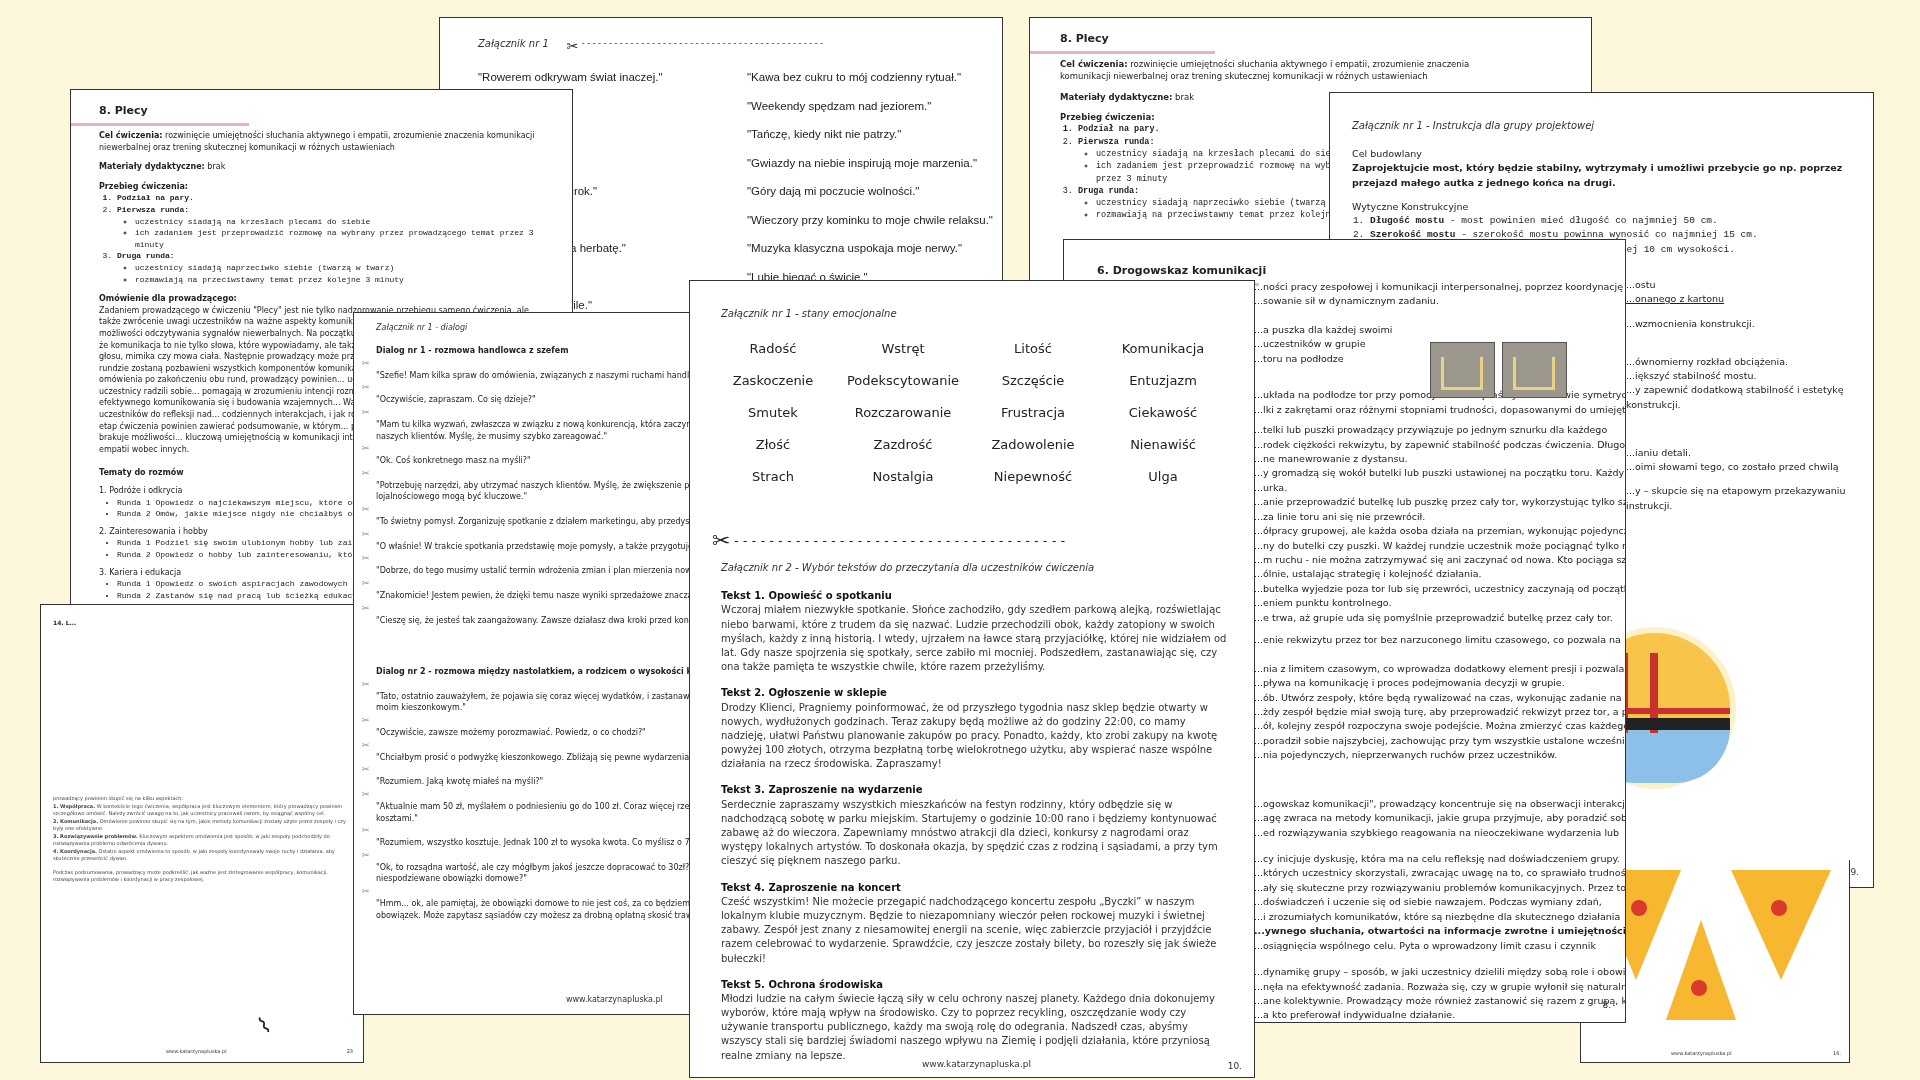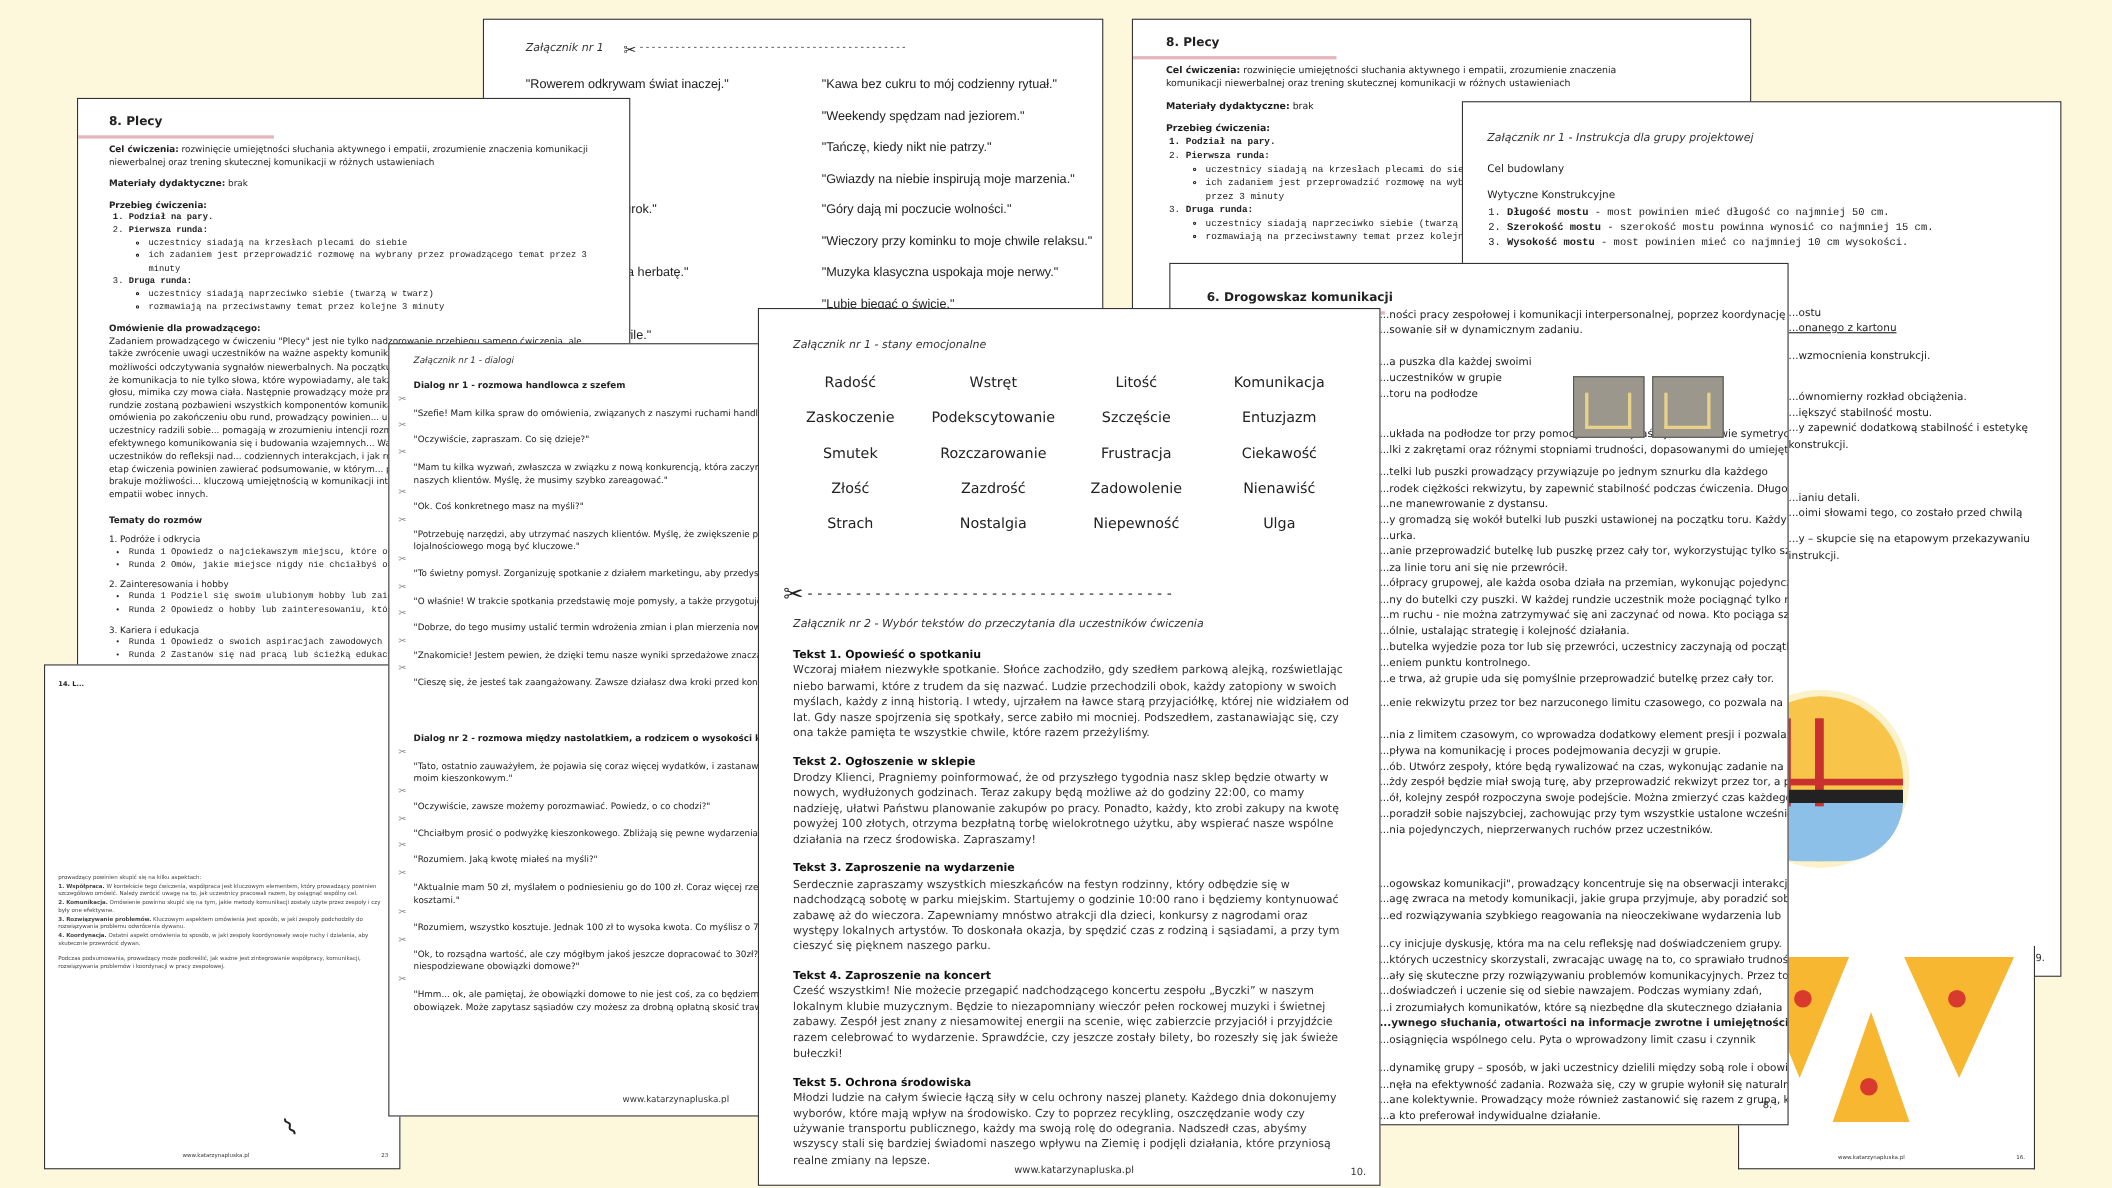--- a/index.html
+++ b/index.html
@@ -114,20 +114,21 @@
             <li>rozmawiają na przeciwstawny temat przez kolejne 3 minuty</li>
           </ul></li>
     </ol>
   </div>
 </div>
 
 <div class="page" id="doc-instr">
   <div class="inner">
     <div class="attach-label">Załącznik nr 1 - Instrukcja dla grupy projektowej</div>
     <div style="margin-top:14px;">Cel budowlany</div>
+    <div class="b">Zaprojektujcie most, który będzie stabilny, wytrzymały i umożliwi przebycie go np. poprzez przejazd małego autka z jednego końca na drugi.</div>
     <div style="margin-top:10px;">Wytyczne Konstrukcyjne</div>
     <ol>
       <li><span class="b">Długość mostu</span><span> - most powinien mieć długość co najmniej 50 cm.</span></li>
       <li><span class="b">Szerokość mostu</span><span> - szerokość mostu powinna wynosić co najmniej 15 cm.</span></li>
       <li><span class="b">Wysokość mostu</span><span> - most powinien mieć co najmniej 10 cm wysokości.</span></li>
     </ol>
   </div>
   <div style="position:absolute;left:296px;top:185px;font-size:9.5px;line-height:1.5;">
     <div>...ostu</div>
     <div style="text-decoration:underline;">...onanego z kartonu</div>

